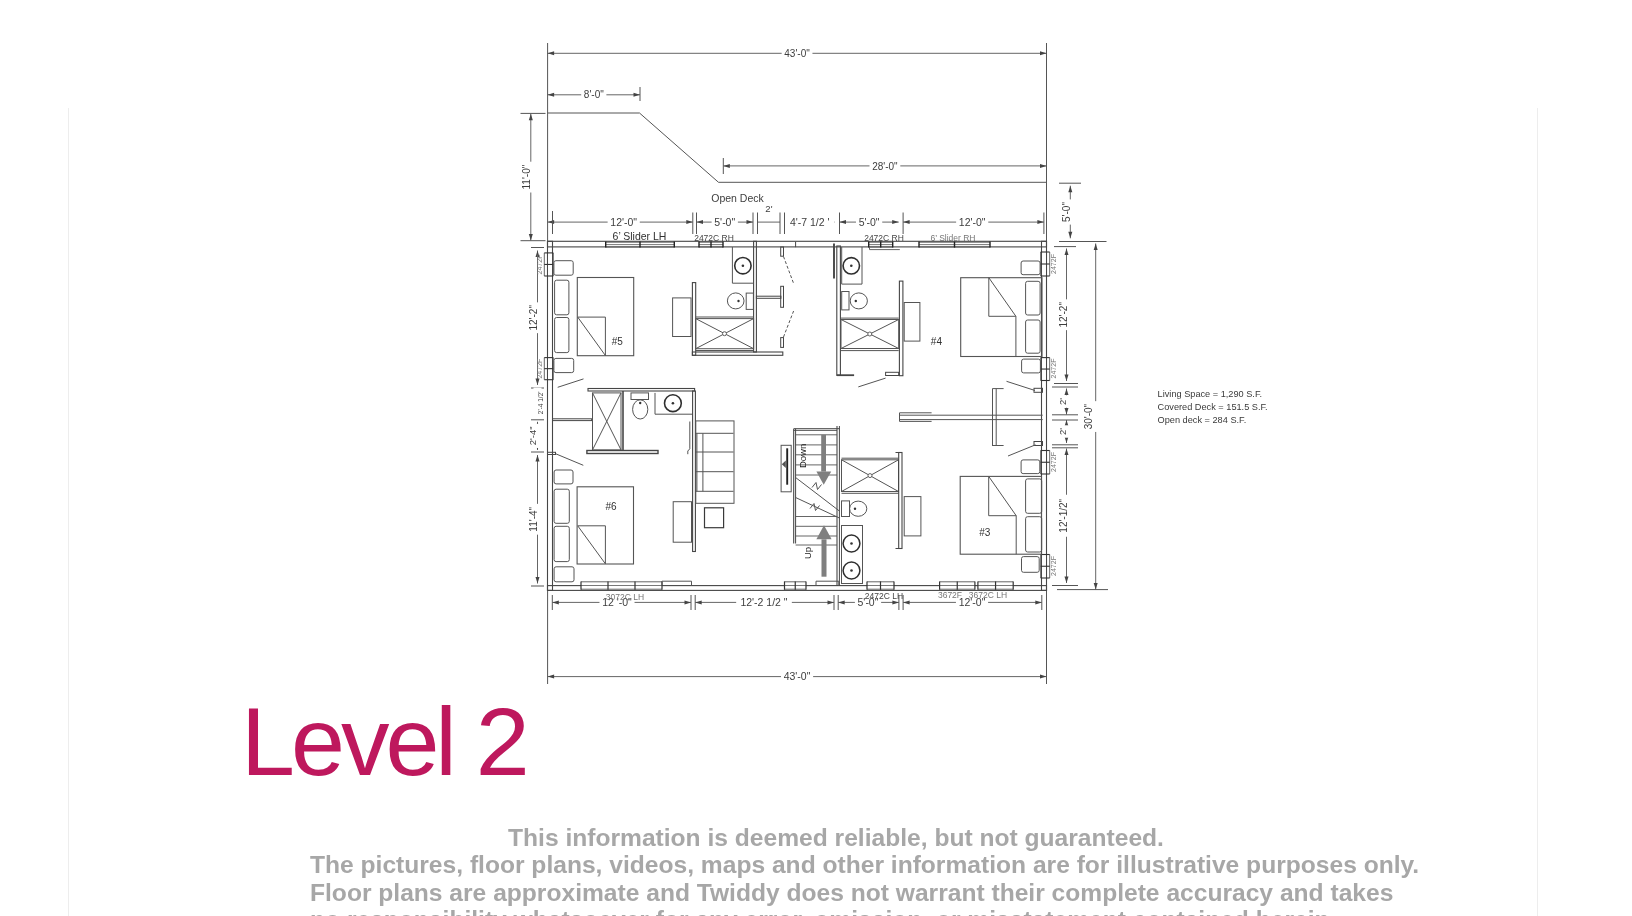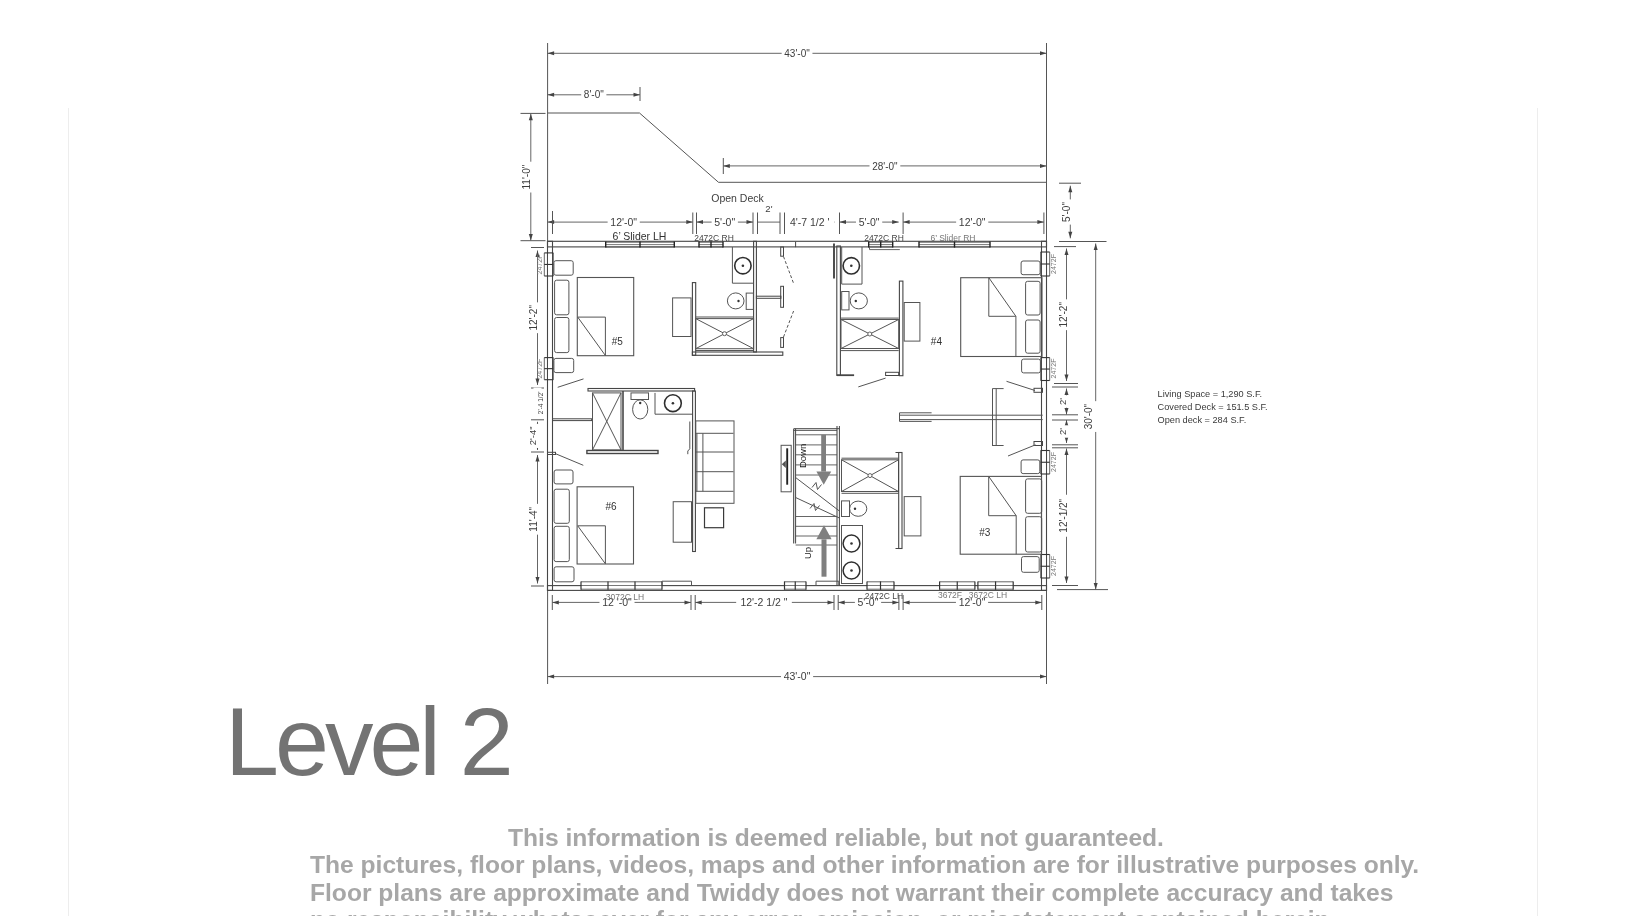--- a/index.html
+++ b/index.html
@@ -769,15 +769,15 @@
       <line x1="1046.5" y1="591" x2="1046.5" y2="684" stroke="#555555" stroke-width="1"></line>
     </g>
 
 <g>
       <text x="1157.6" y="397.3" font-size="9.2" fill="#3a3a3a" text-anchor="start" font-weight="normal">Living Space = 1,290 S.F.</text>
       <text x="1157.6" y="410.3" font-size="9.2" fill="#3a3a3a" text-anchor="start" font-weight="normal">Covered Deck = 151.5 S.F.</text>
       <text x="1157.6" y="423.2" font-size="9.2" fill="#3a3a3a" text-anchor="start" font-weight="normal">Open deck = 284 S.F.</text>
     </g>
 </svg>
 
-<div class="abs" style="left:225px;top:686px;font-size:97px;letter-spacing:-4px;color:#737373;">Level 2</div>
+<div class="abs" style="left:241px;top:686px;font-size:97px;letter-spacing:-4px;color:#be185d;">Level 2</div>
 
 <div class="abs" style="left:310px;top:824px;font-size:24.6px;line-height:27.4px;font-weight:bold;color:#a7a7a7;white-space:nowrap;"><span style="margin-left:198px;">This information is deemed reliable, but not guaranteed.</span><br>The pictures, floor plans, videos, maps and other information are for illustrative purposes only.<br>Floor plans are approximate and Twiddy does not warrant their complete accuracy and takes<br>no responsibility whatsoever for any error, omission, or misstatement contained herein.</div>
 
 </body></html>

